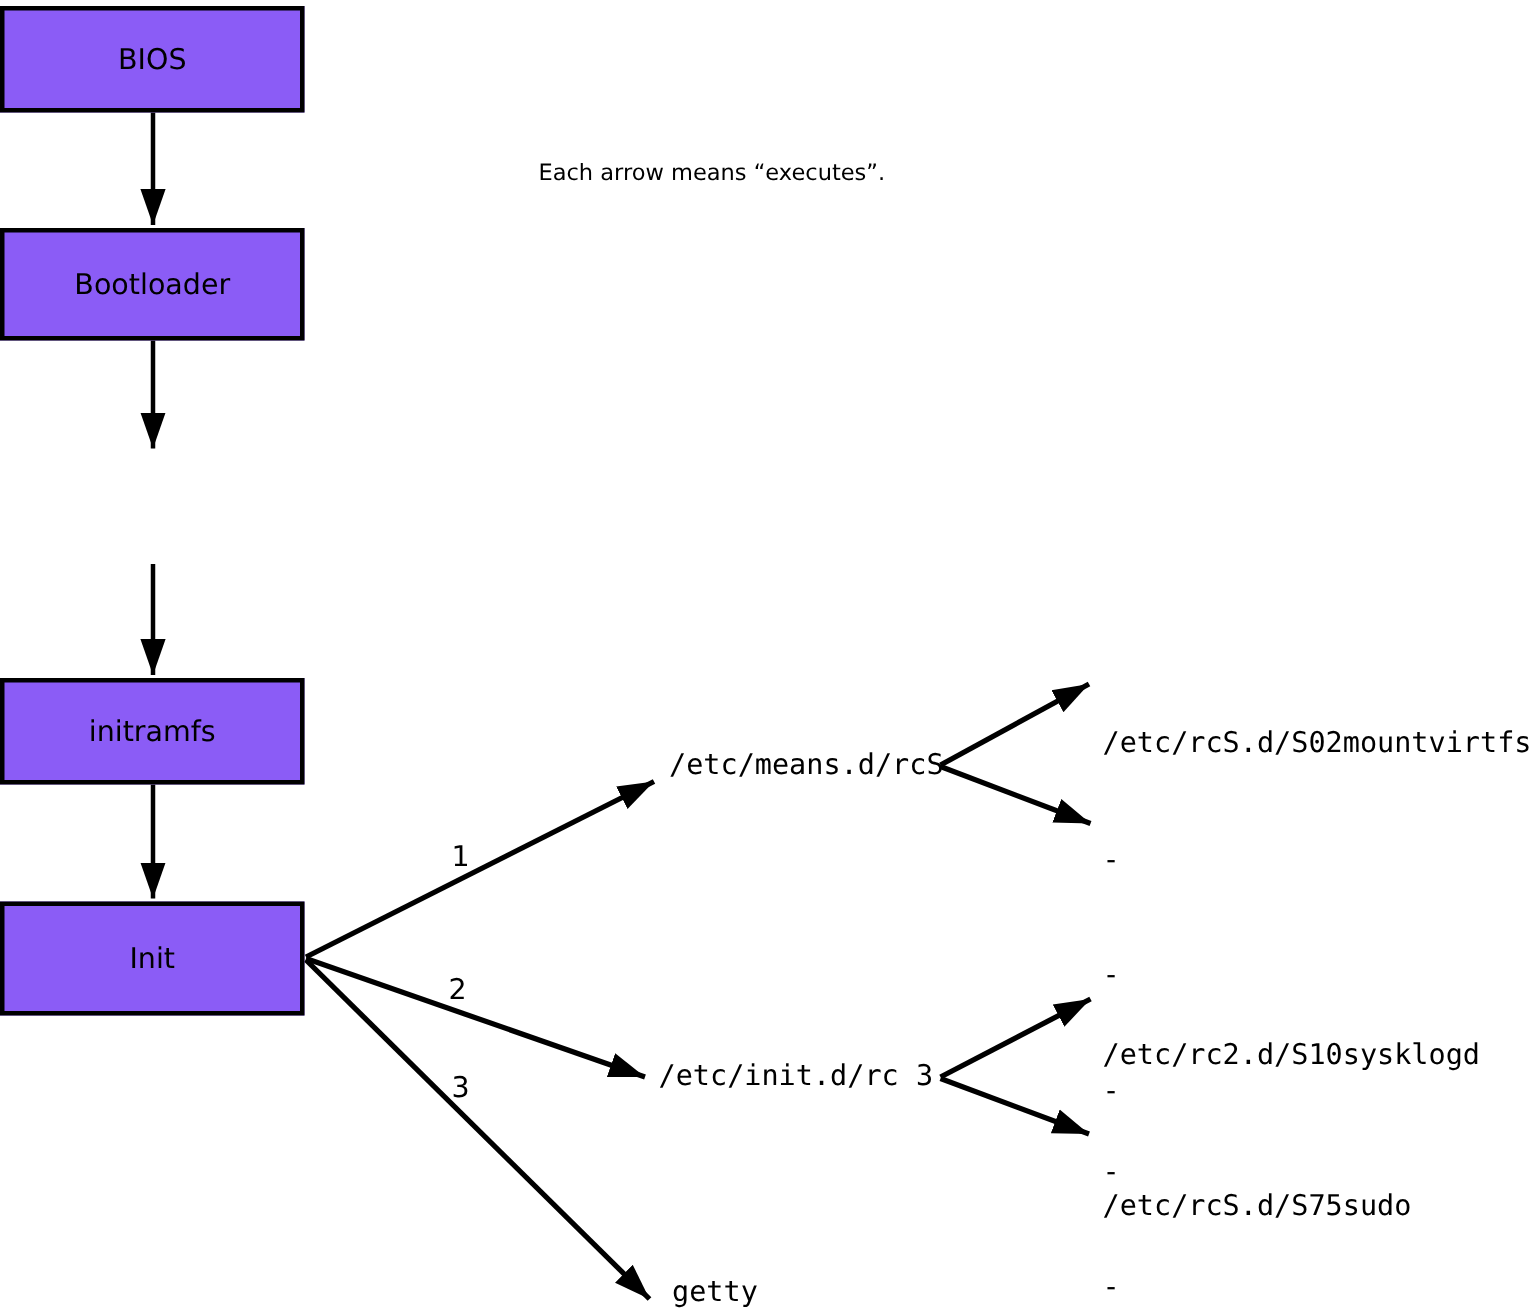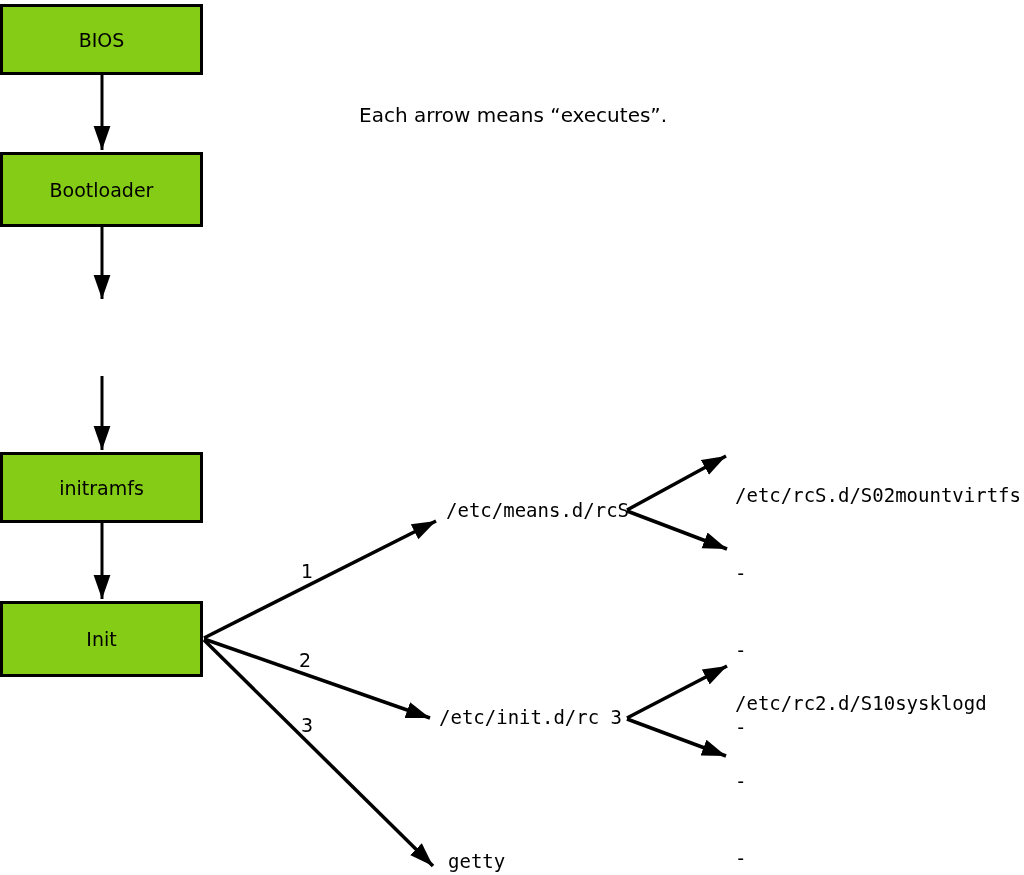--- a/index.html
+++ b/index.html
@@ -27,36 +27,36 @@
     stroke: #000000;
   }
   .edge-v { stroke-width: 3; }
   .edge-d { stroke-width: 3.5; }
   .node {
     position: absolute;
     left: 0;
     width: 203px;
     box-sizing: border-box;
     border: 3px solid #000000;
-    background: #84cc16;
+    background: #8b5cf6;
     display: flex;
     align-items: center;
     justify-content: center;
     font-size: 19px;
   }
   .node-bios       { top: 4px;   height: 71px; }
   .node-bootloader { top: 152px; height: 75px; }
   .node-kernel     { top: 301px; height: 75px; }
   .node-initramfs  { top: 452px; height: 71px; text-align: right; }
   .node-init       { top: 601px; height: 76px; }
   .caption {
     position: absolute;
     left: 359px;
     top: 104px;
-    font-size: 20px;
+    font-size: 15px;
     line-height: 22px;
     white-space: nowrap;
   }
   .branch-num {
     position: absolute;
     width: 20px;
     text-align: center;
     font-size: 19px;
     line-height: 22px;
   }
@@ -128,20 +128,21 @@
 
   <div class="midlabel mono lbl-rcs">/etc/means.d/rcS</div>
   <div class="midlabel mono lbl-rc2">/etc/init.d/rc 3</div>
   <div class="midlabel mono lbl-getty">getty</div>
 
   <div class="script-list mono list-rcs">
     <div>/etc/rcS.d/S02mountvirtfs</div>
     <div>-</div>
     <div>-</div>
     <div>-</div>
+    <div>/etc/rcS.d/S75sudo</div>
   </div>
 
   <div class="script-list mono list-rc2">
     <div>/etc/rc2.d/S10sysklogd</div>
     <div>-</div>
     <div>-</div>
     
     
   </div>
 

